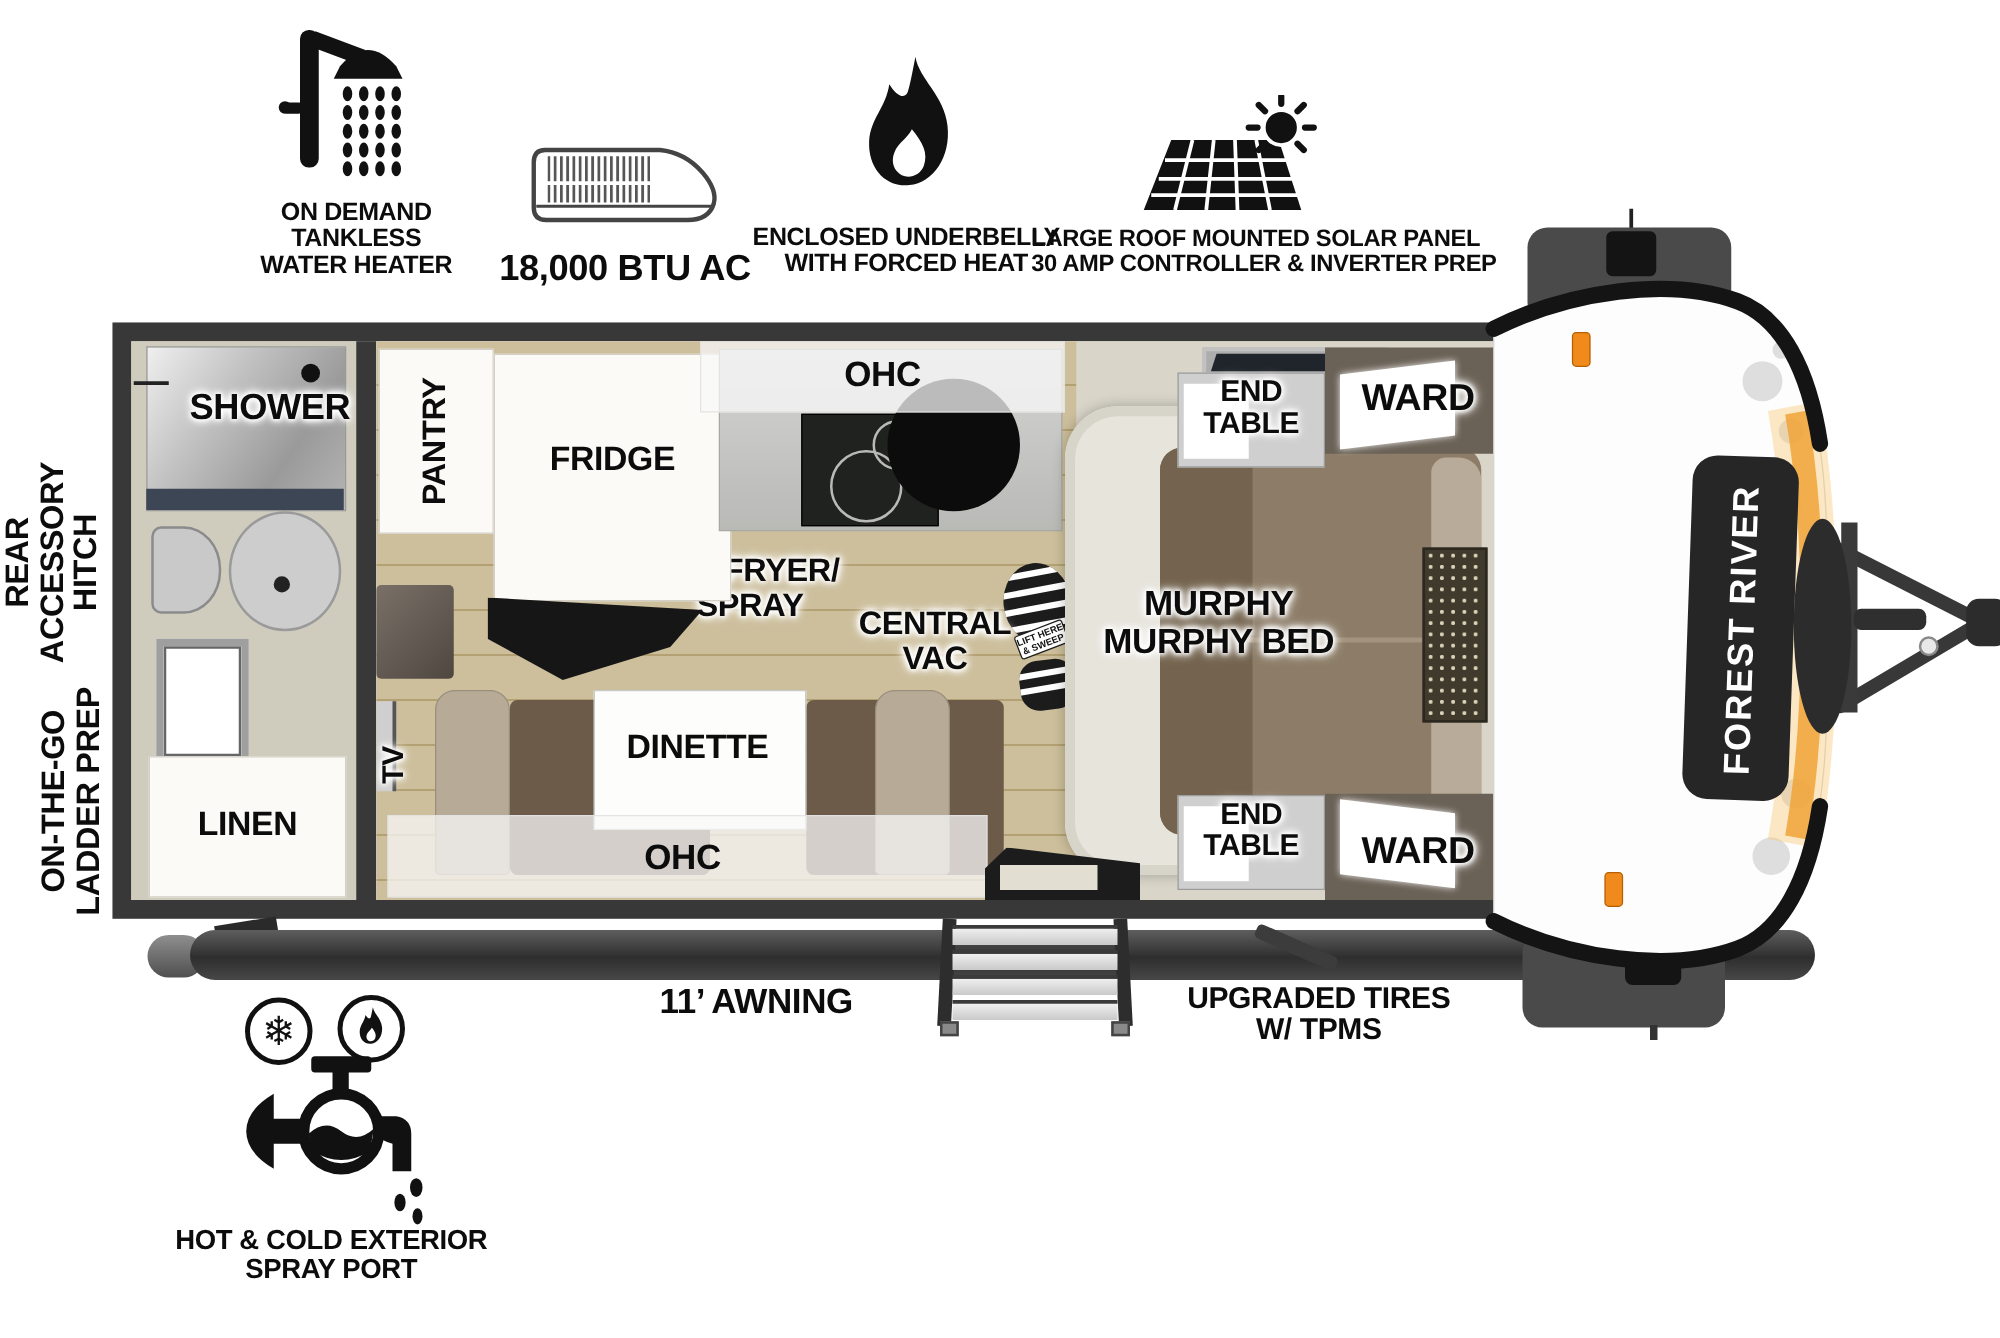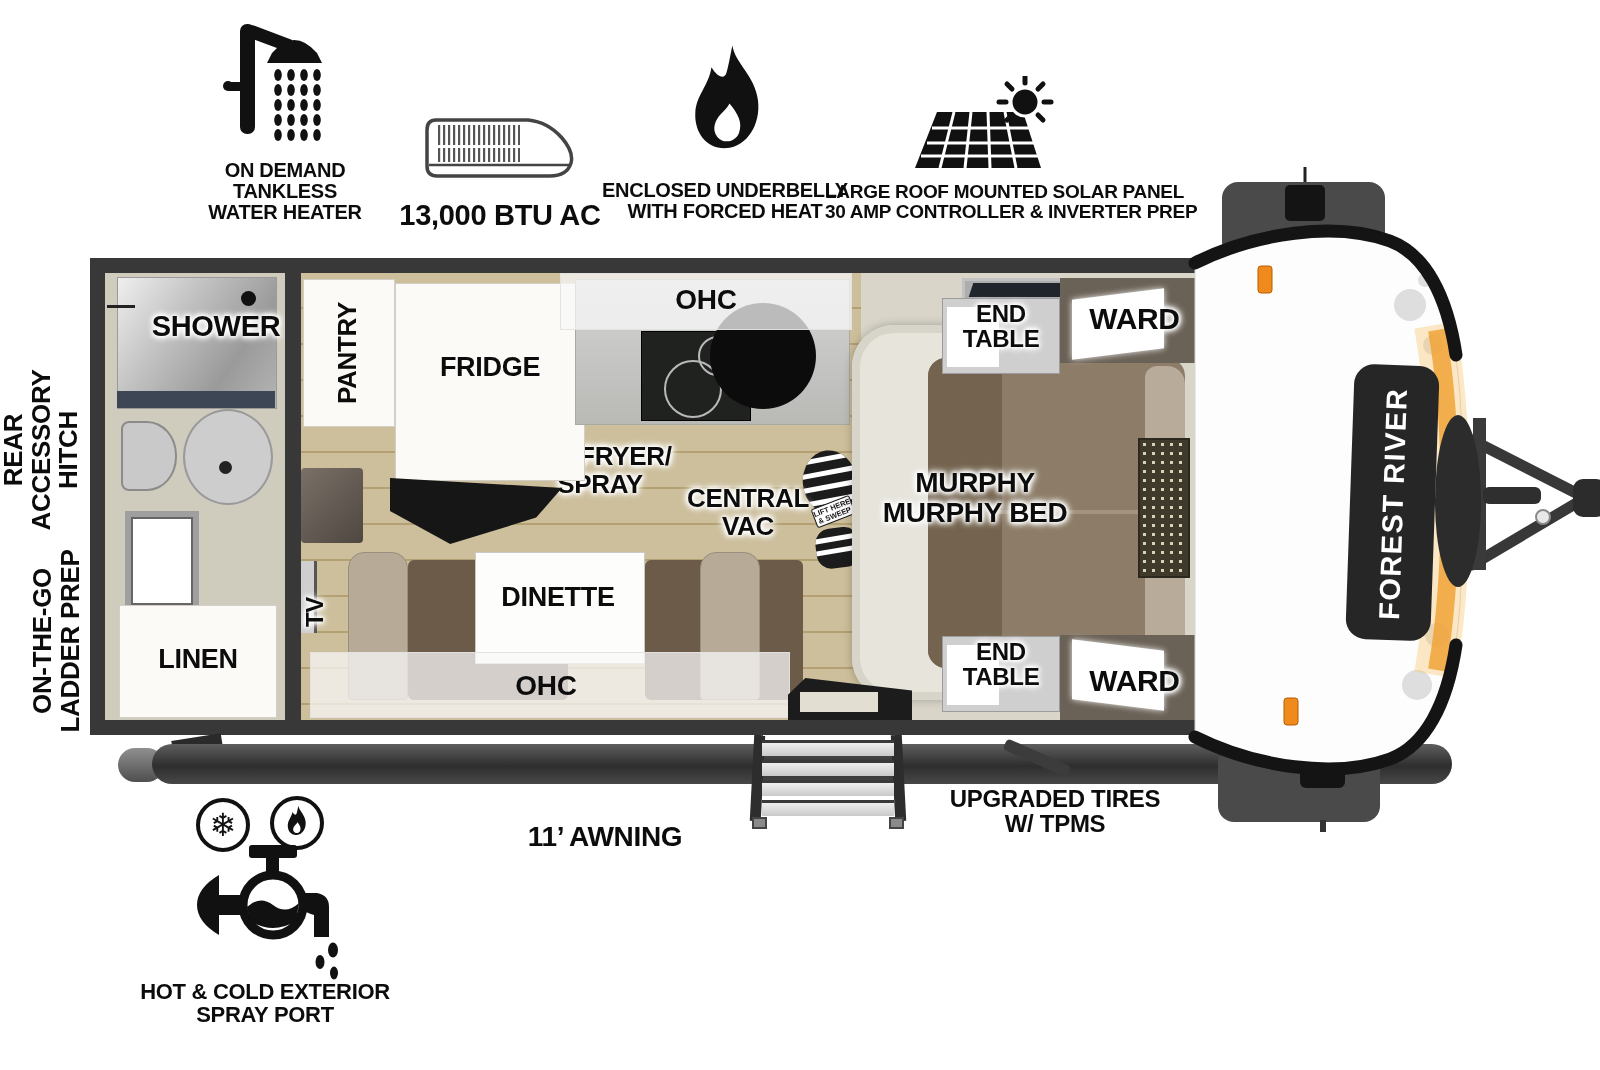--- a/index.html
+++ b/index.html
@@ -68,21 +68,21 @@
       <pattern id="acs" width="5" height="4" patternUnits="userSpaceOnUse">
           <rect width="2.2" height="4" fill="#555"></rect>
         </pattern>
     </defs>
     <path d="M18,10 Q9,10 9,20 L9,56 Q9,66 19,66 L132,66 Q149,66 153,53 Q156,42 144,28 Q130,12 110,10 Z" fill="#fff" stroke="#444" stroke-width="3.5"></path>
     <line x1="11" y1="55" x2="151" y2="55" stroke="#444" stroke-width="2.5"></line>
     <rect x="20" y="15" width="82" height="20" fill="url(#acs)"></rect>
     <rect x="20" y="38" width="82" height="14" fill="url(#acs)"></rect>
   </svg>
   <div class="lbl" style="left:370px;top:200px;width:260px;font-size:29px;">
-    <span class="ln">13,000 BTU AC</span>
+    <span class="ln">18,000 BTU AC</span>
   </div>
 
   <svg class="abs" style="left:682px;top:38px" width="95" height="128" viewBox="0 0 100 125">
     <path d="M53,3 C56,22 77,35 80,61 C83,87 68,109 48,111 C27,113 13,96 14,74 C15,55 28,46 31,26 C37,36 45,40 47,31 C49,24 51,13 53,3 Z" fill="#111"></path>
     <path d="M50,64 C59,75 64,84 60,95 C56,105 43,107 37,99 C31,91 35,81 41,75 C45,71 48,68 50,64 Z" fill="#fff"></path>
   </svg>
   <div class="lbl" style="left:600px;top:180px;width:250px;font-size:20px;">
     <span class="ln">ENCLOSED UNDERBELLY</span>
     <span class="ln">WITH FORCED HEAT</span>
   </div>
@@ -279,21 +279,21 @@
     <div class="abs" style="left:0;top:0;width:11px;height:86px;background:#2d2d2d;transform:rotate(3deg);"></div>
     <div class="abs" style="left:141px;top:0;width:11px;height:86px;background:#2d2d2d;transform:rotate(-3deg);"></div>
     <div class="abs" style="left:10px;top:5px;width:132px;height:13px;background:linear-gradient(#efefef,#c9c9c9);border-top:3px solid #3a3a3a;"></div>
     <div class="abs" style="left:10px;top:25px;width:132px;height:13px;background:linear-gradient(#efefef,#c9c9c9);border-top:3px solid #3a3a3a;"></div>
     <div class="abs" style="left:10px;top:45px;width:132px;height:13px;background:linear-gradient(#efefef,#c9c9c9);border-top:3px solid #3a3a3a;"></div>
     <div class="abs" style="left:10px;top:65px;width:132px;height:13px;background:linear-gradient(#efefef,#c9c9c9);border-top:3px solid #3a3a3a;"></div>
     <div class="abs" style="left:0px;top:82px;width:15px;height:12px;background:#8a8a8a;border:2px solid #444;box-sizing:border-box;"></div>
     <div class="abs" style="left:137px;top:82px;width:15px;height:12px;background:#8a8a8a;border:2px solid #444;box-sizing:border-box;"></div>
   </div>
 
-  <div class="lbl" style="left:440px;top:786px;width:330px;font-size:28px;margin-top:36px;">
+  <div class="lbl" style="left:440px;top:786px;width:330px;font-size:28px;">
     <span class="ln">11’ AWNING</span>
   </div>
   <div class="lbl" style="left:925px;top:786px;width:260px;font-size:24px;">
     <span class="ln">UPGRADED TIRES</span>
     <span class="ln">W/ TPMS</span>
   </div>
 
   <svg class="abs" style="left:185px;top:795px" width="175" height="185" viewBox="0 0 175 185">
     <circle cx="38" cy="30" r="25" fill="#fff" stroke="#111" stroke-width="4"></circle>
     <text x="38" y="41" text-anchor="middle" font-size="32" fill="#111">❄</text>

